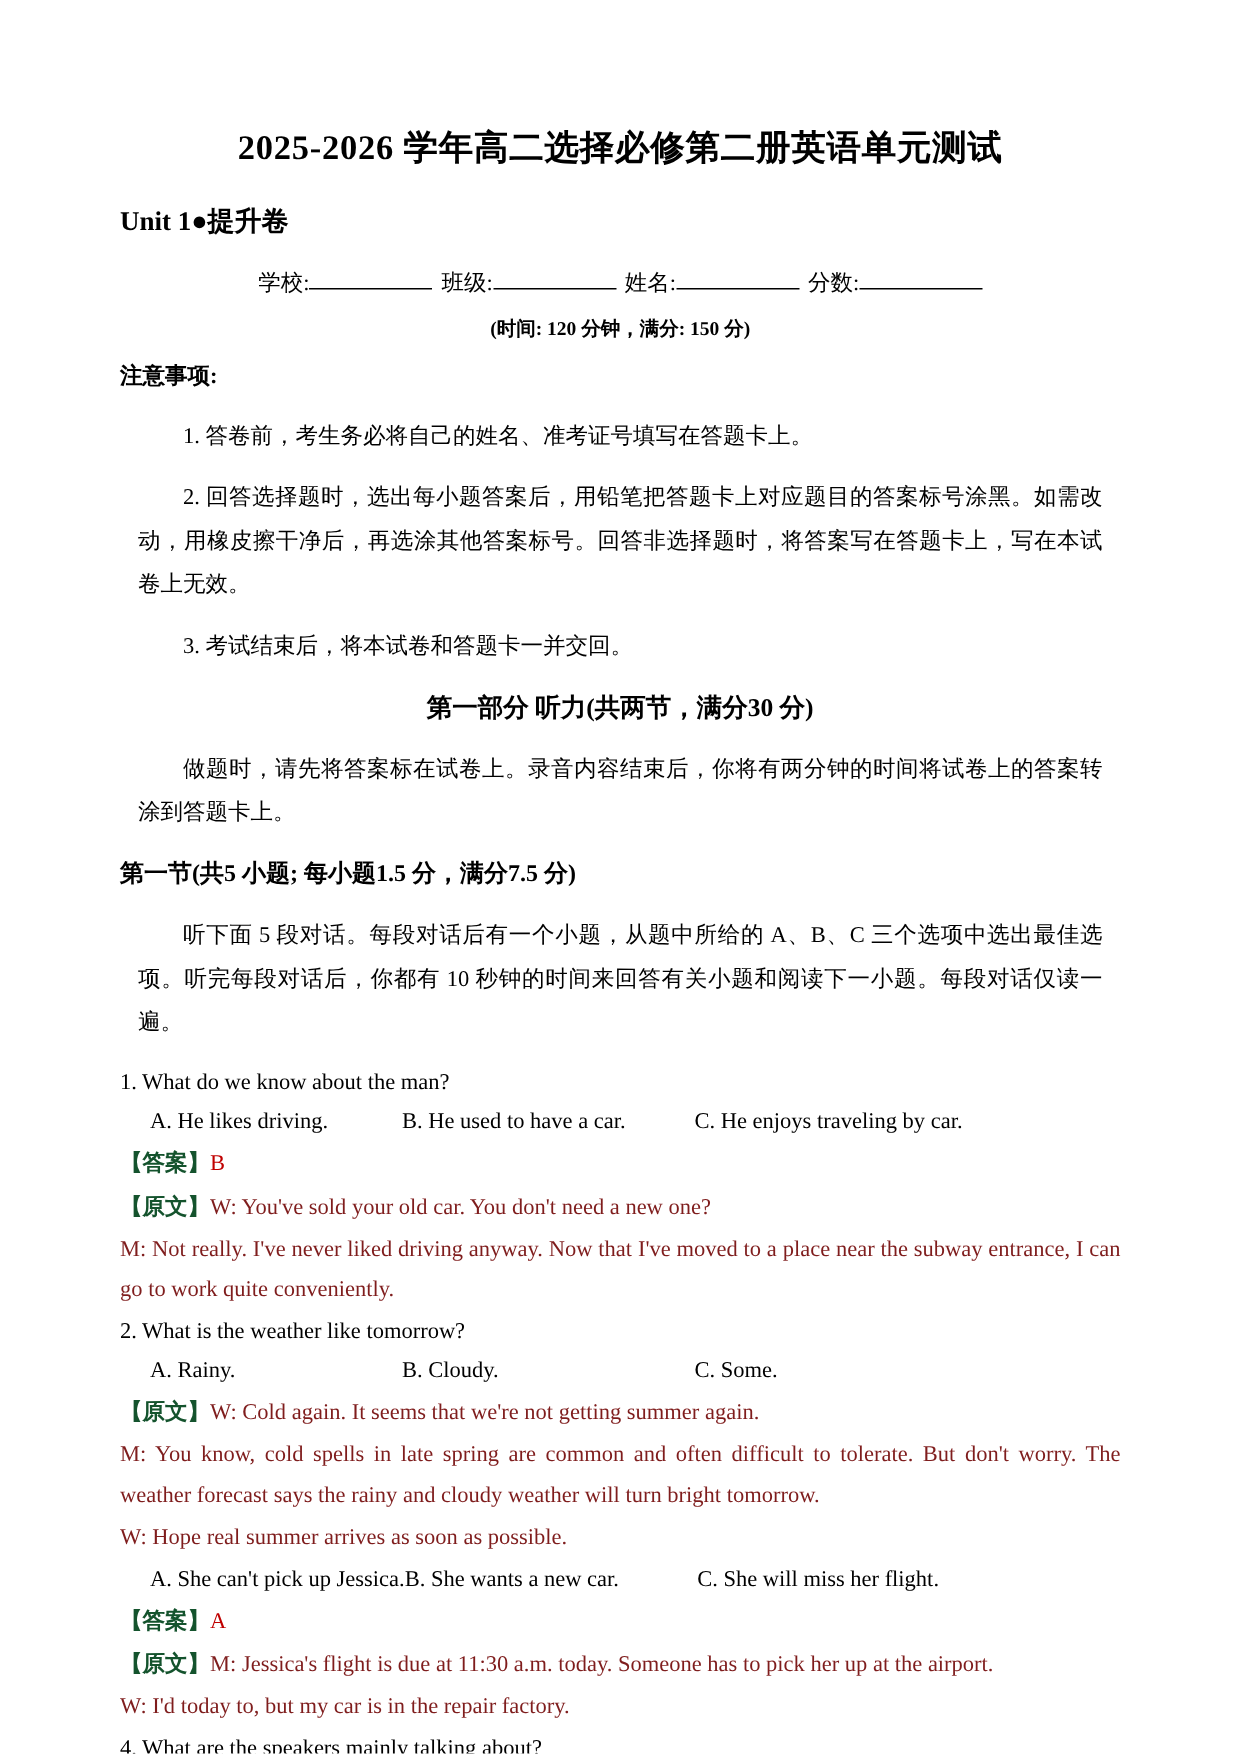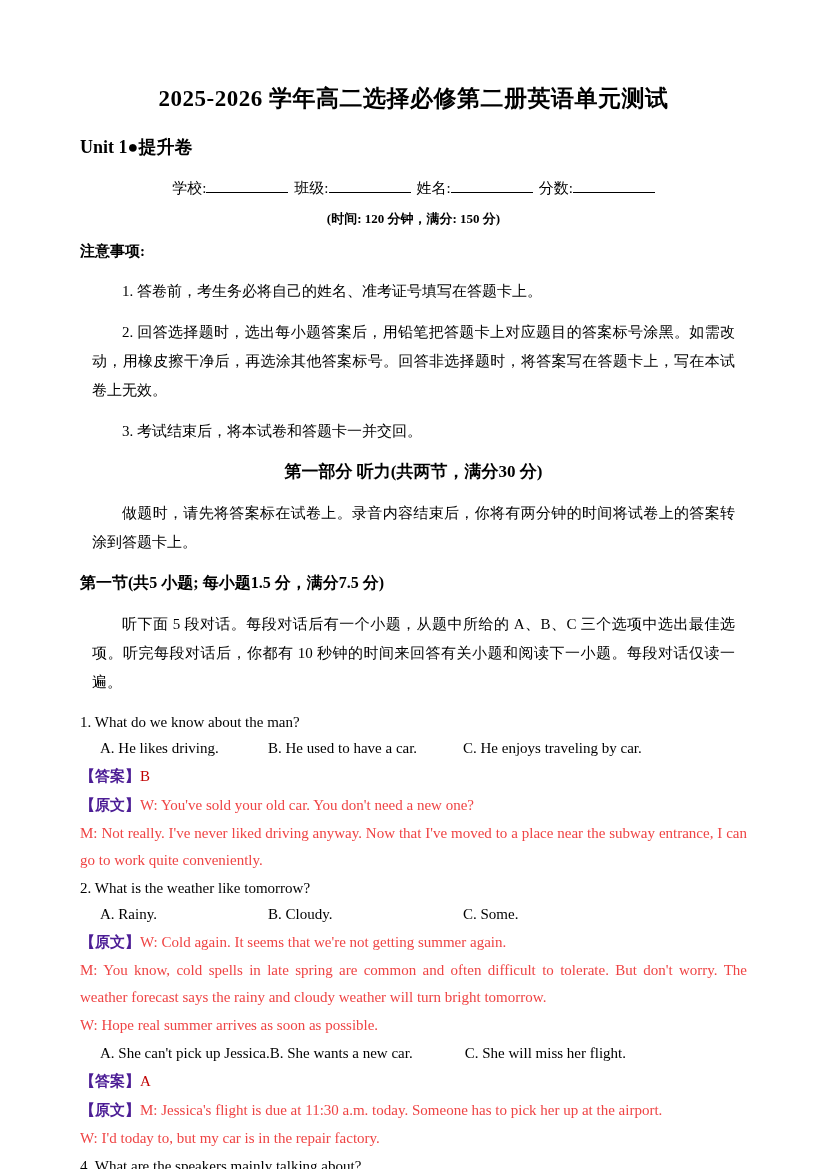--- a/index.html
+++ b/index.html
@@ -97,24 +97,24 @@
   }
   .opt { display: inline-block; }
   .opt-a { min-width: 168px; }
   .opt-b { min-width: 195px; }
   .answer-line {
     font-size: 15px;
     line-height: 28px;
     margin: 1px 0;
   }
   .bracket {
-    color: #4c1d95;
+    color: #14532d;
     font-weight: bold;
   }
-  .red { color: #ef4444; }
+  .red { color: #7f1d1d; }
   .answer-letter { color: #c00000; }
   .transcript-line {
     font-size: 15px;
     line-height: 28px;
     margin: 1px 0;
     text-align: justify;
   }
   p.transcript-cont {
     font-size: 15px;
     line-height: 27px;

